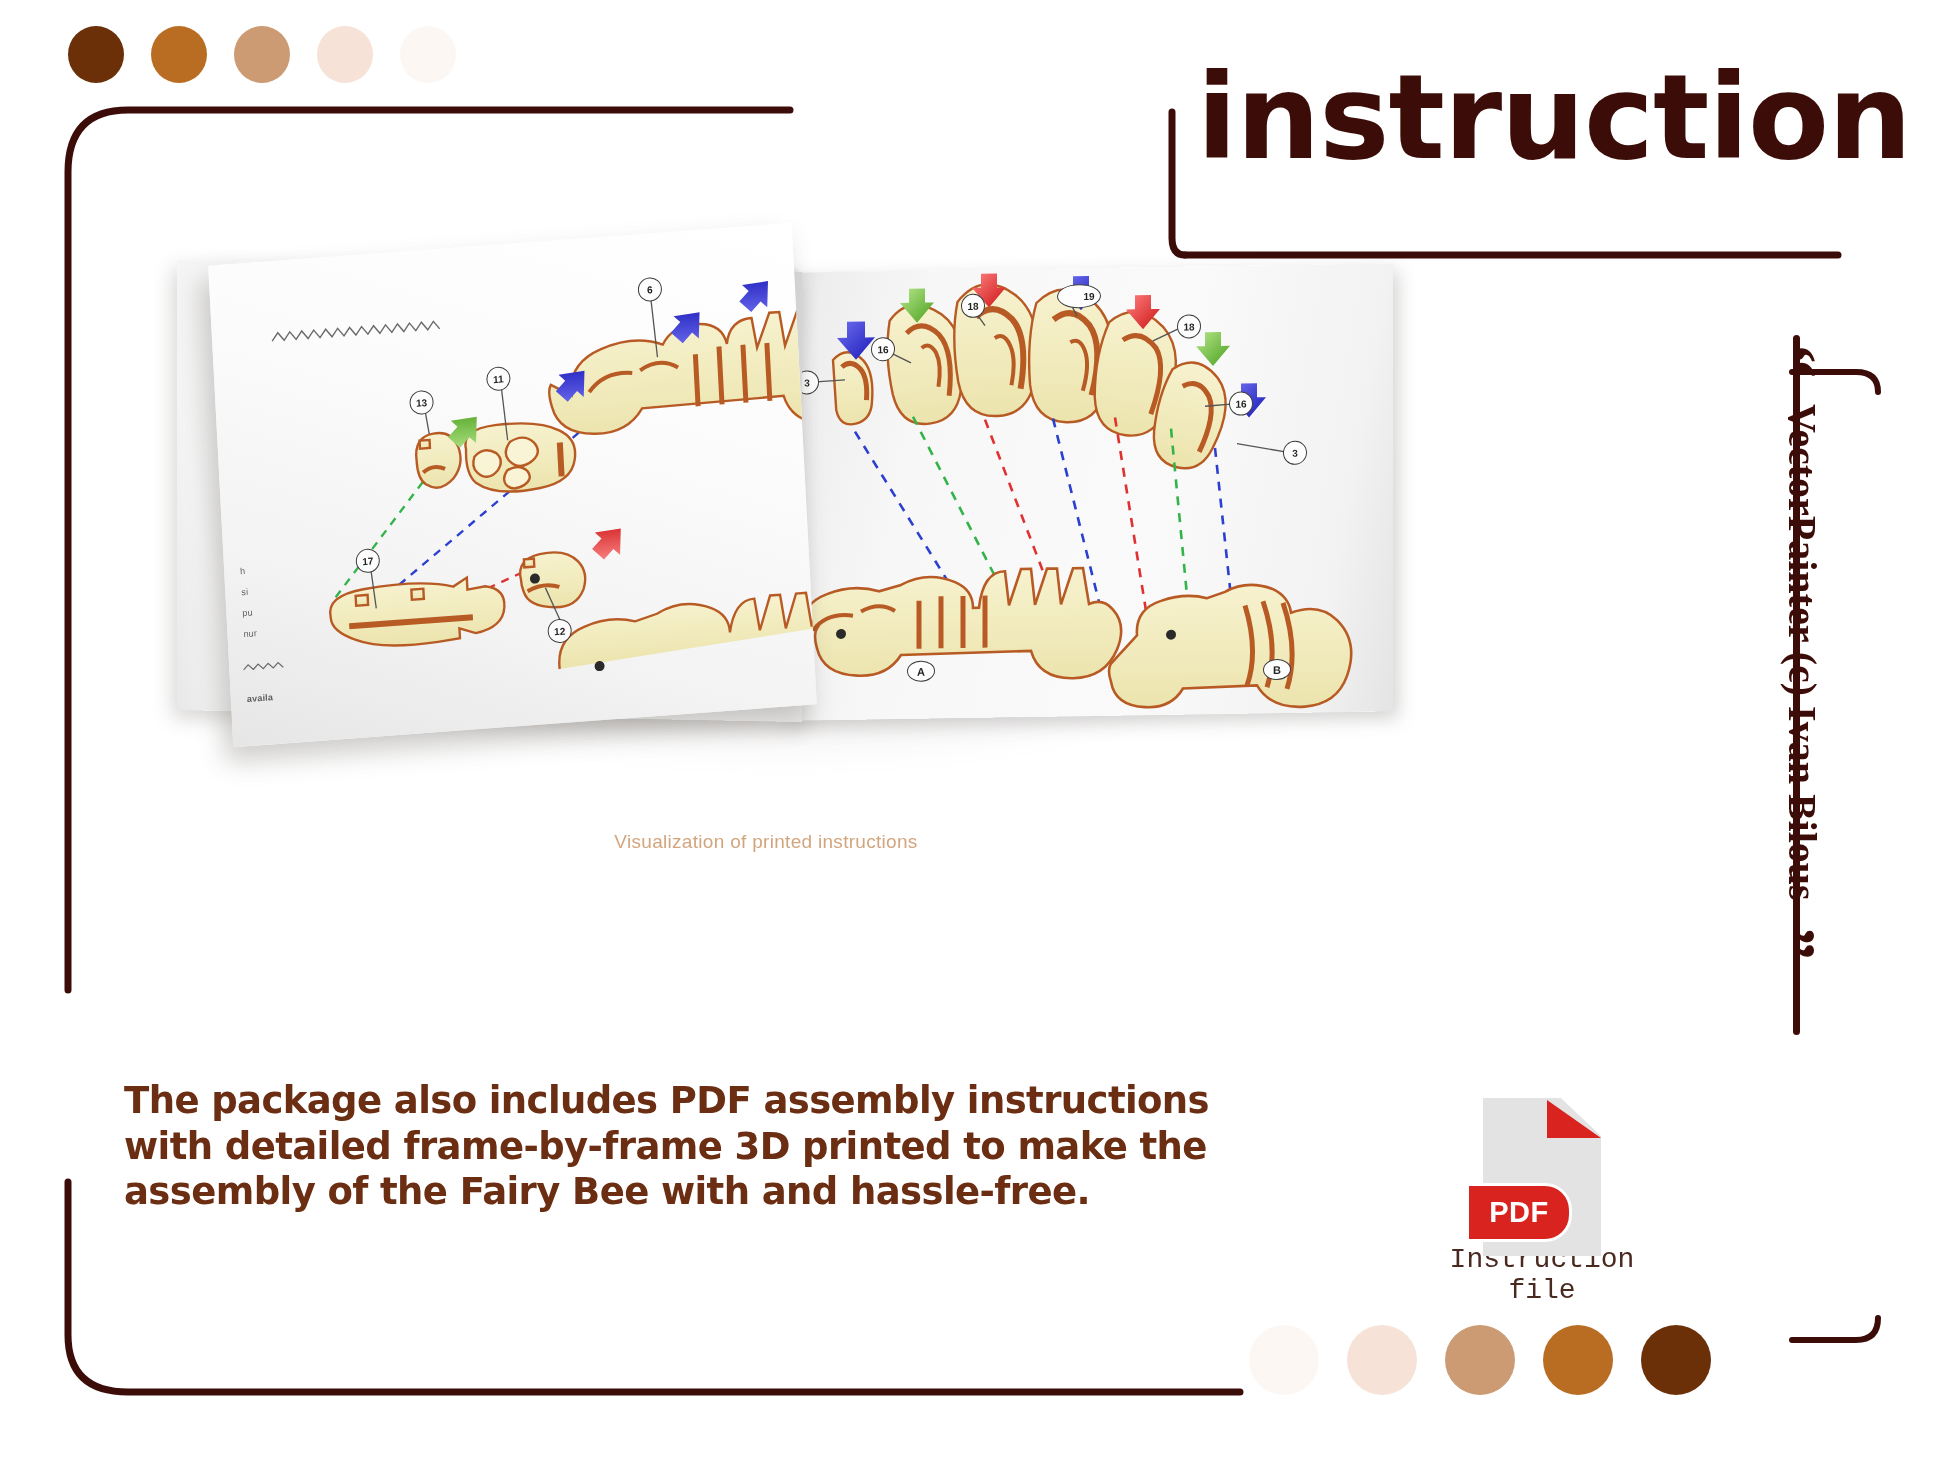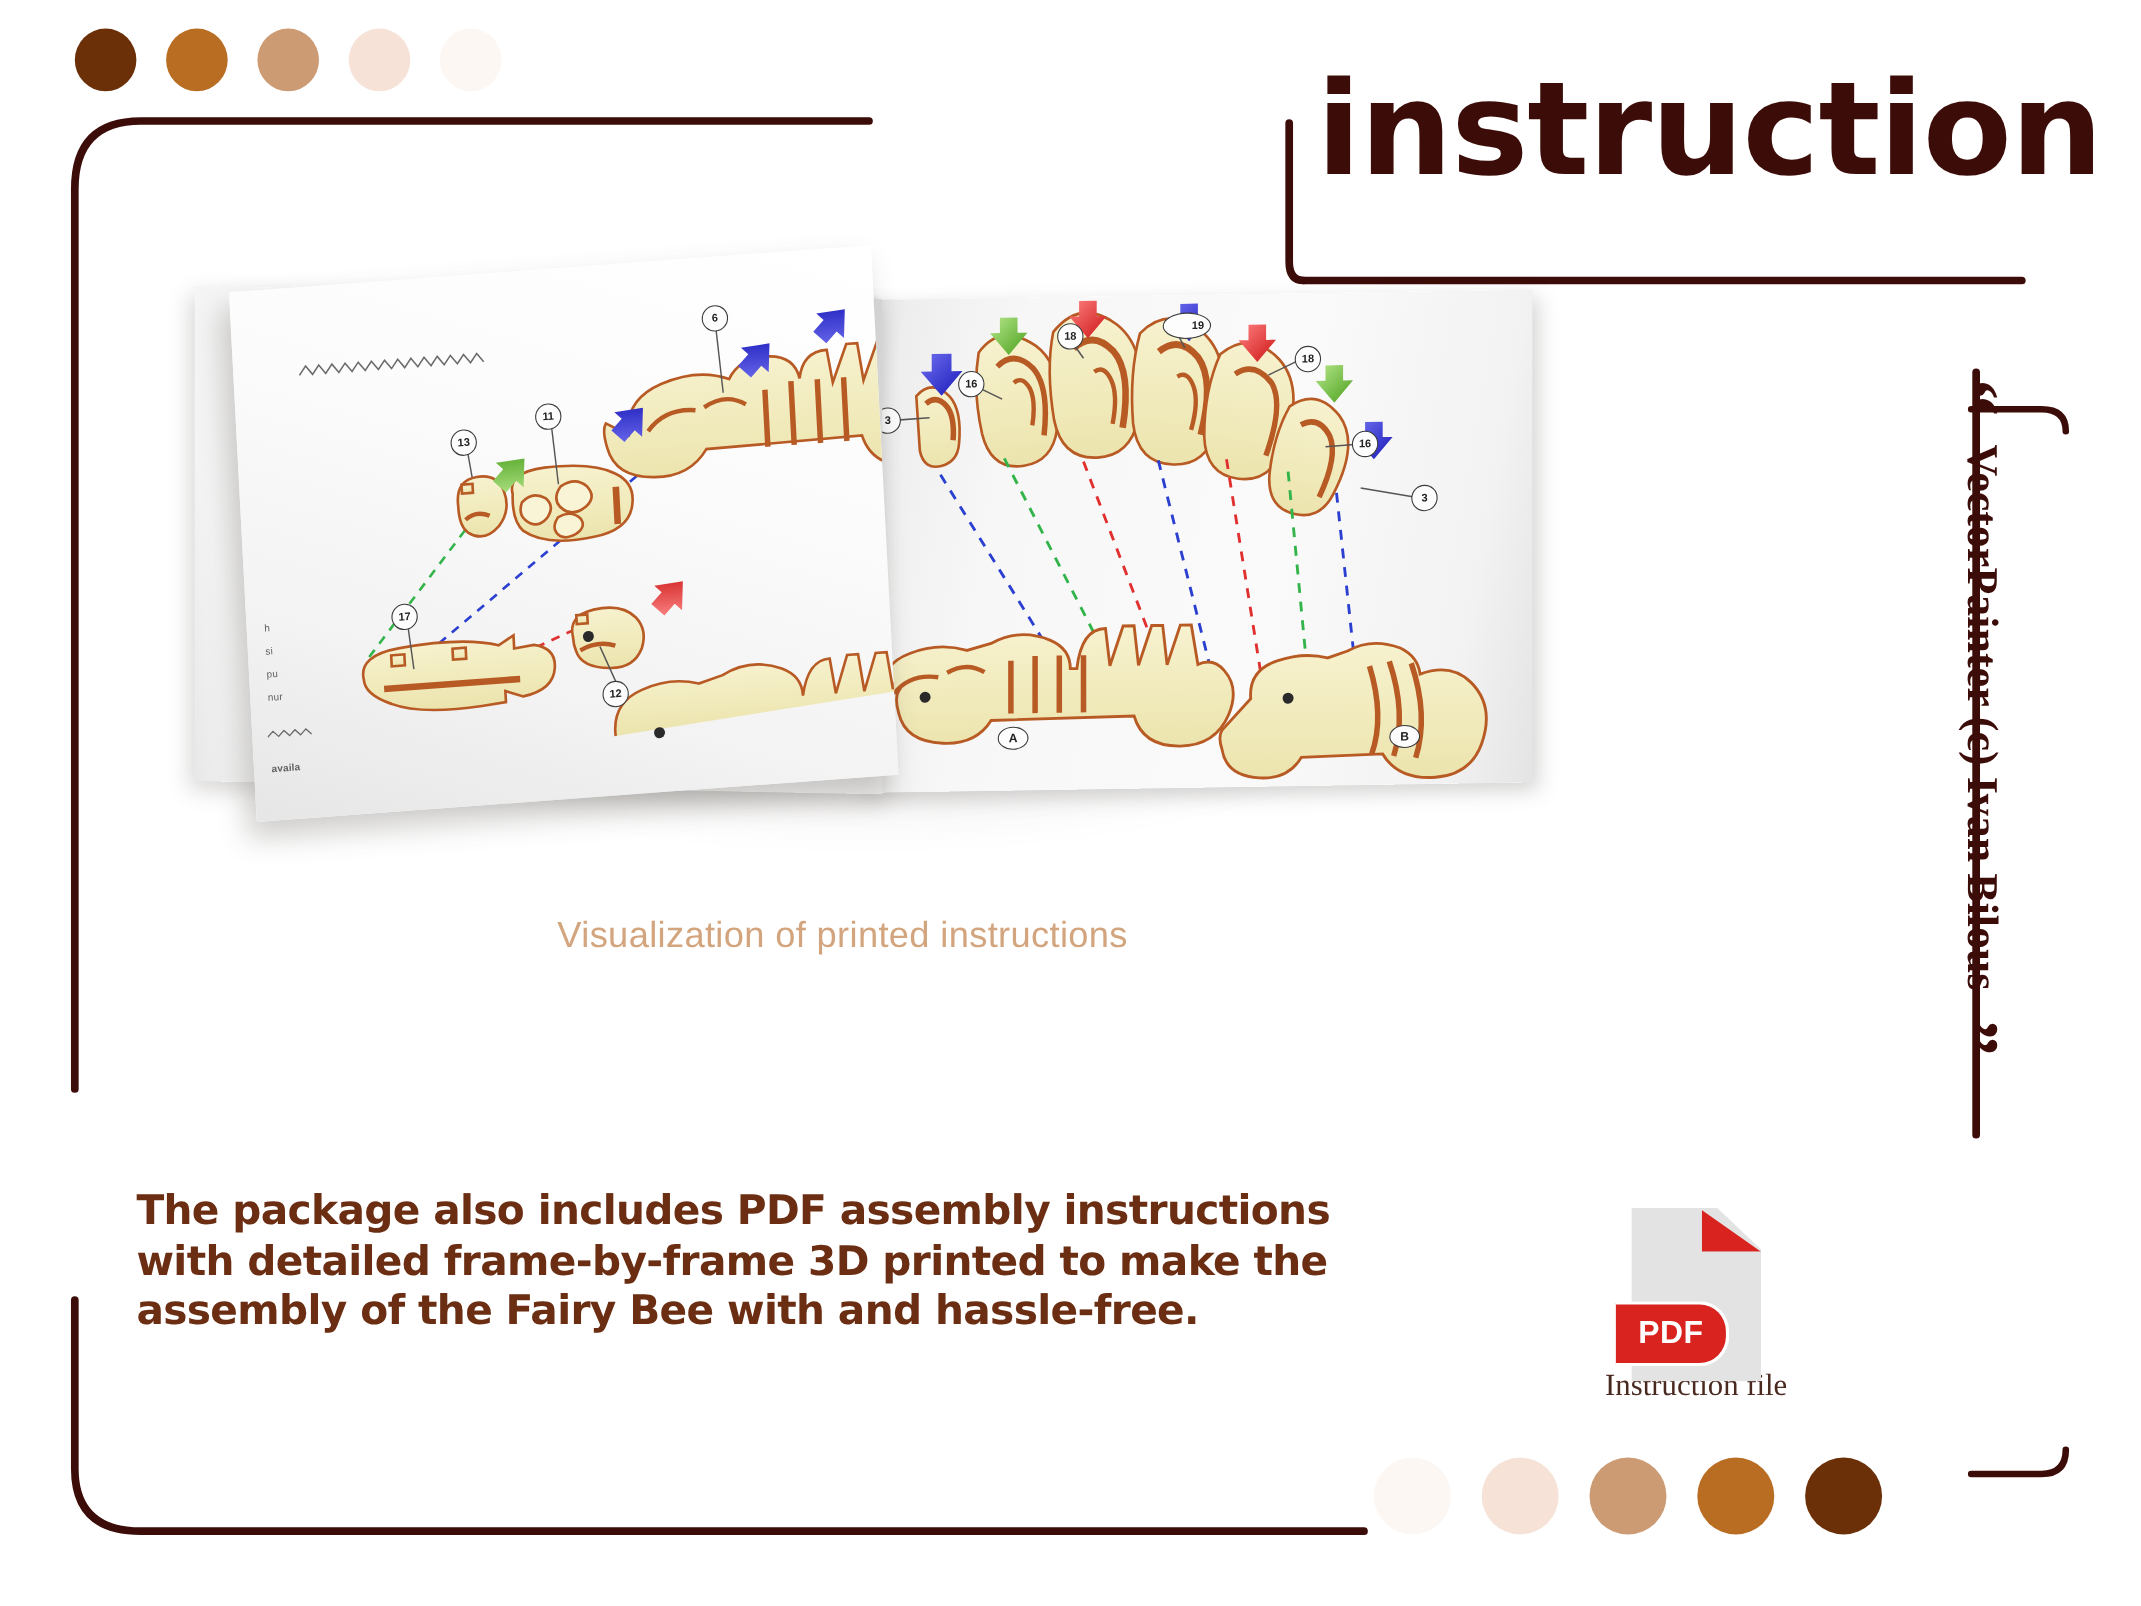--- a/index.html
+++ b/index.html
@@ -96,21 +96,21 @@
     background:#fdfdfd;border:1.4px solid #3b3b3b;
     display:flex;align-items:center;justify-content:center;
     font-size:10px;font-weight:700;color:#222;
     font-family:"Liberation Sans",sans-serif;
   }
   .cal.wide{width:26px;height:19px;border-radius:50%;font-size:11px;}
 
   
   .caption{
     position:absolute;left:0;top:831px;width:1532px;text-align:center;
-    color:#d3a57e;font-size:33px;font-weight:400;letter-spacing:.3px;
+    color:#d3a57e;font-size:19px;font-weight:400;letter-spacing:.3px;
     font-family:"Liberation Sans",sans-serif;
   }
 
   
   .blurb{
     position:absolute;left:112px;top:1078px;width:1030px;
     color:#6b2e13;font-size:37px;line-height:1.23;font-weight:700;
     font-family:"DejaVu Sans",sans-serif;letter-spacing:-.6px;
   }
   .blurb div{white-space:nowrap;margin-left:12px;}
@@ -130,21 +130,21 @@
   .pdf-badge{
     position:absolute;left:-14px;top:85px;width:100px;height:53px;
     background:#d8231f;border-radius:0 27px 27px 0;
     color:#fff;font-size:29px;font-weight:700;letter-spacing:.5px;
     display:flex;align-items:center;justify-content:center;
     font-family:"Liberation Sans",sans-serif;
     border:3px solid #ffffff;border-left:none;
   }
   .pdflabel{
     margin-top:10px;color:#4a2a20;font-size:28px;font-weight:400;
-    font-family:Liberation Serif, serif;
+    font-family:Liberation Mono, monospace;
   }
 </style>
 </head>
 <body>
 
 <div class="stage">
 
   <svg class="frame-svg" viewBox="0 0 1946 1460">
 
     <path d="M 790 110 L 128 110 Q 68 110 68 172 L 68 990" fill="none" stroke="#3c0d08" stroke-width="7" stroke-linecap="round"></path>

